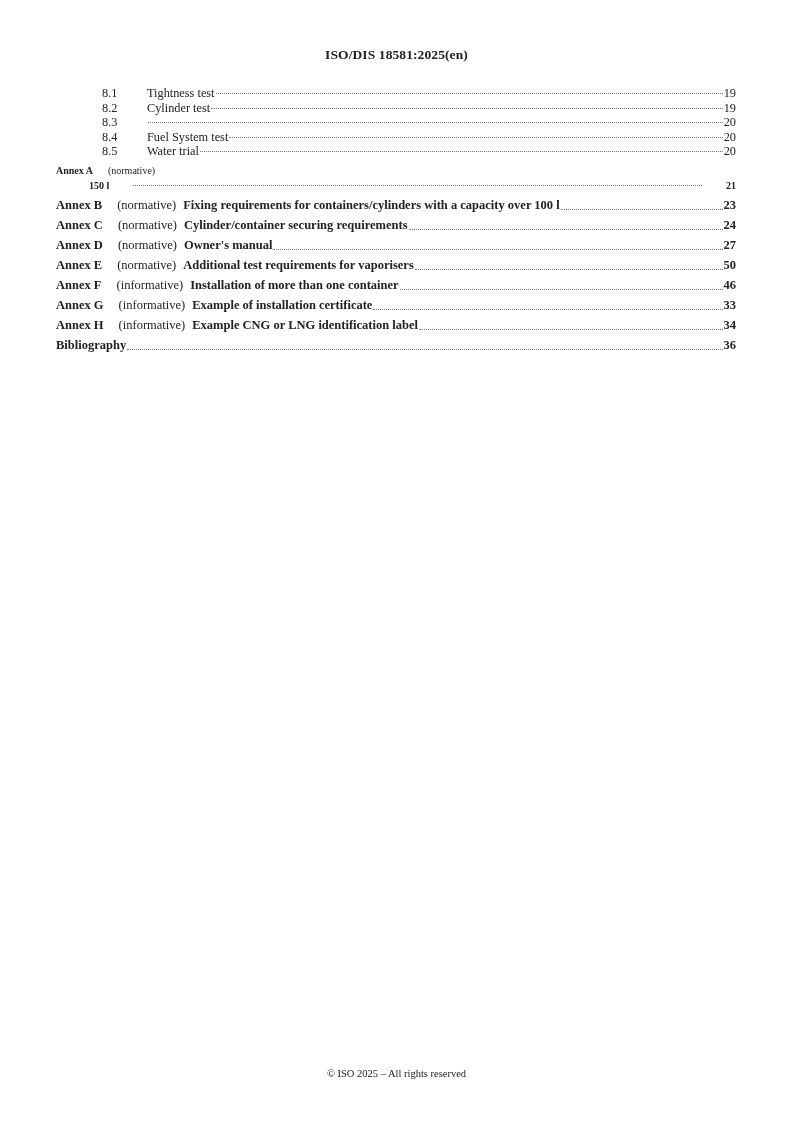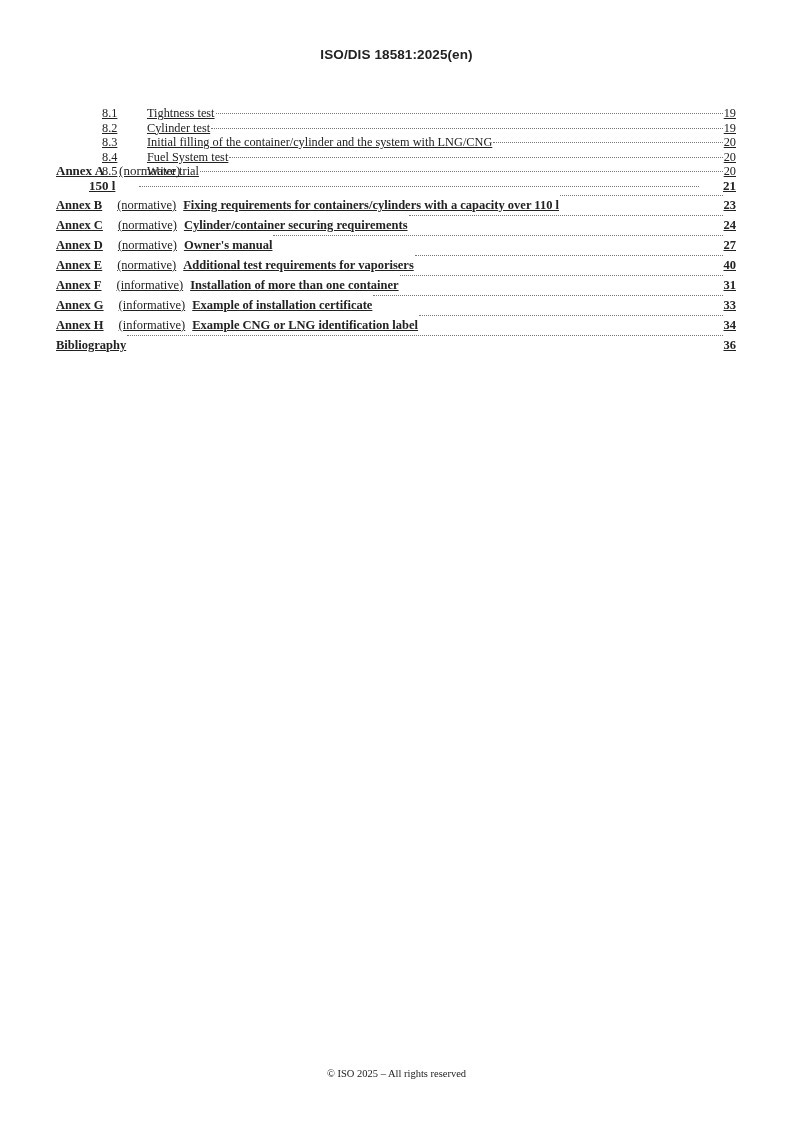--- a/index.html
+++ b/index.html
@@ -17,74 +17,72 @@
     }
     .header {
       position: absolute;
       top: 47px;
       left: 0;
       width: 793px;
       text-align: center;
       font-weight: bold;
       font-size: 13.5px;
       letter-spacing: 0.1px;
-      font-family: Liberation Sans, sans-serif;
+      font-family: Liberation Serif, serif;
     }
     .toc {
       position: absolute;
       top: 86px;
       left: 56px;
       width: 680px;
       font-family: "Liberation Serif", "DejaVu Serif", serif;
-      text-decoration: underline;
     }
     .sub-row {
       display: flex;
       align-items: baseline;
       font-size: 12.3px;
       line-height: 14.6px;
       height: 14.6px;
       padding-left: 46px;
     }
     .sub-num {
       width: 45px;
       flex: 0 0 45px;
     }
     .sub-title {
       white-space: nowrap;
       flex: 0 0 auto;
-      margin-top: 20px;
     }
     .leader {
       flex: 1 1 auto;
       border-bottom: 1px dotted #777;
       margin: 0 1px 0 1px;
       position: relative;
       top: -3px;
       min-width: 4px;
     }
     .page {
       flex: 0 0 auto;
       text-align: right;
     }
     .annex-row {
       display: flex;
-      align-items: flex-start;
+      align-items: flex-end;
       font-size: 12.5px;
       line-height: 15px;
       margin-top: 5px;
       height: 15px;
     }
     .annex-label { font-weight: bold; white-space: nowrap; }
     .annex-type { font-weight: normal; white-space: nowrap; margin-left: 15px; }
     .annex-title { font-weight: bold; white-space: nowrap; margin-left: 7px; }
     .annex-page { font-weight: bold; }
     .annex-a-wrap {
       margin-top: 4px;
-      font-size: 13px;
+      font-size: 10px;
       line-height: 15px;
     }
     .annex-a-line1 {
       display: flex;
       align-items: baseline;
       height: 15px;
     }
     .annex-a-line2 {
       display: flex;
       align-items: baseline;
@@ -121,21 +119,20 @@
     <span class="page">19</span>
   </div>
   <div class="sub-row">
     <span class="sub-num">8.2</span>
     <span class="sub-title">Cylinder test</span>
     <span class="leader"></span>
     <span class="page">19</span>
   </div>
   <div class="sub-row">
     <span class="sub-num">8.3</span>
-    <span class="sub-title">Initial filling of the container/cylinder and the system with LNG/CNG</span>
     <span class="leader"></span>
     <span class="page">20</span>
   </div>
   <div class="sub-row">
     <span class="sub-num">8.4</span>
     <span class="sub-title">Fuel System test</span>
     <span class="leader"></span>
     <span class="page">20</span>
   </div>
   <div class="sub-row">
@@ -153,21 +150,21 @@
     <div class="annex-a-line2">
       <span class="annex-title" style="margin-left:0">150 l</span>
       <span class="leader"></span>
       <span class="page annex-page">21</span>
     </div>
   </div>
 
   <div class="annex-row">
     <span class="annex-label">Annex B</span>
     <span class="annex-type">(normative)</span>
-    <span class="annex-title">Fixing requirements for containers/cylinders with a capacity over 110 l</span>
+    <span class="annex-title">Fixing requirements for containers/cylinders with a capacity over 100 l</span>
     <span class="leader"></span>
     <span class="page annex-page">23</span>
   </div>
   <div class="annex-row">
     <span class="annex-label">Annex C</span>
     <span class="annex-type">(normative)</span>
     <span class="annex-title">Cylinder/container securing requirements</span>
     <span class="leader"></span>
     <span class="page annex-page">24</span>
   </div>
@@ -176,28 +173,28 @@
     <span class="annex-type">(normative)</span>
     <span class="annex-title">Owner's manual</span>
     <span class="leader"></span>
     <span class="page annex-page">27</span>
   </div>
   <div class="annex-row">
     <span class="annex-label">Annex E</span>
     <span class="annex-type">(normative)</span>
     <span class="annex-title">Additional test requirements for vaporisers</span>
     <span class="leader"></span>
-    <span class="page annex-page">40</span>
+    <span class="page annex-page">50</span>
   </div>
   <div class="annex-row">
     <span class="annex-label">Annex F</span>
     <span class="annex-type">(informative)</span>
     <span class="annex-title">Installation of more than one container</span>
     <span class="leader"></span>
-    <span class="page annex-page">31</span>
+    <span class="page annex-page">46</span>
   </div>
   <div class="annex-row">
     <span class="annex-label">Annex G</span>
     <span class="annex-type">(informative)</span>
     <span class="annex-title">Example of installation certificate</span>
     <span class="leader"></span>
     <span class="page annex-page">33</span>
   </div>
   <div class="annex-row">
     <span class="annex-label">Annex H</span>

